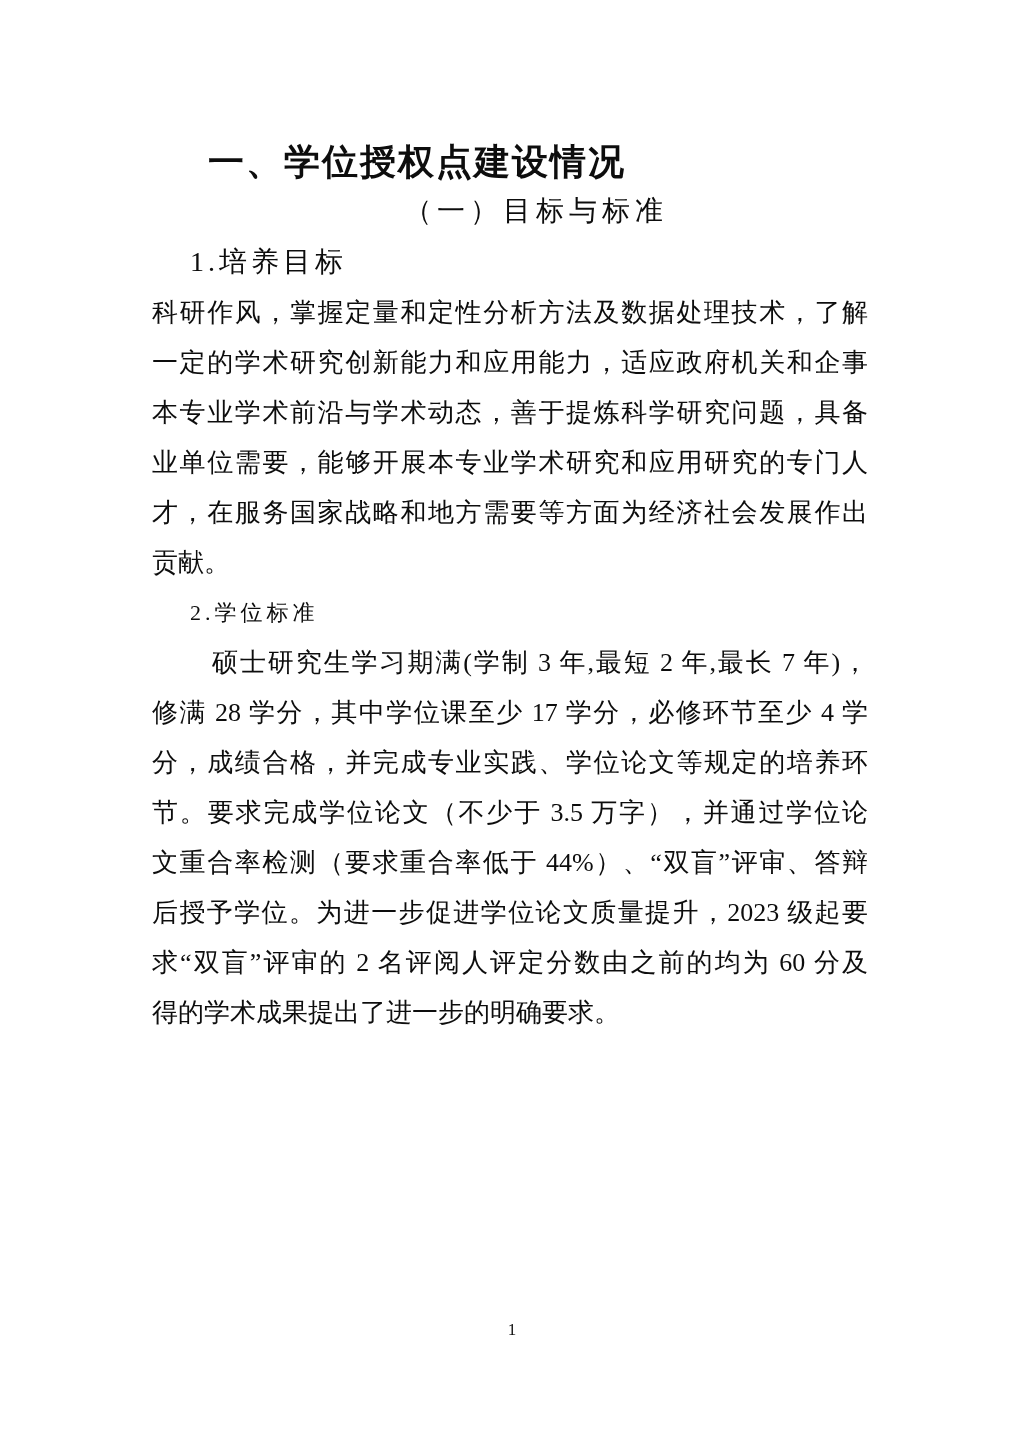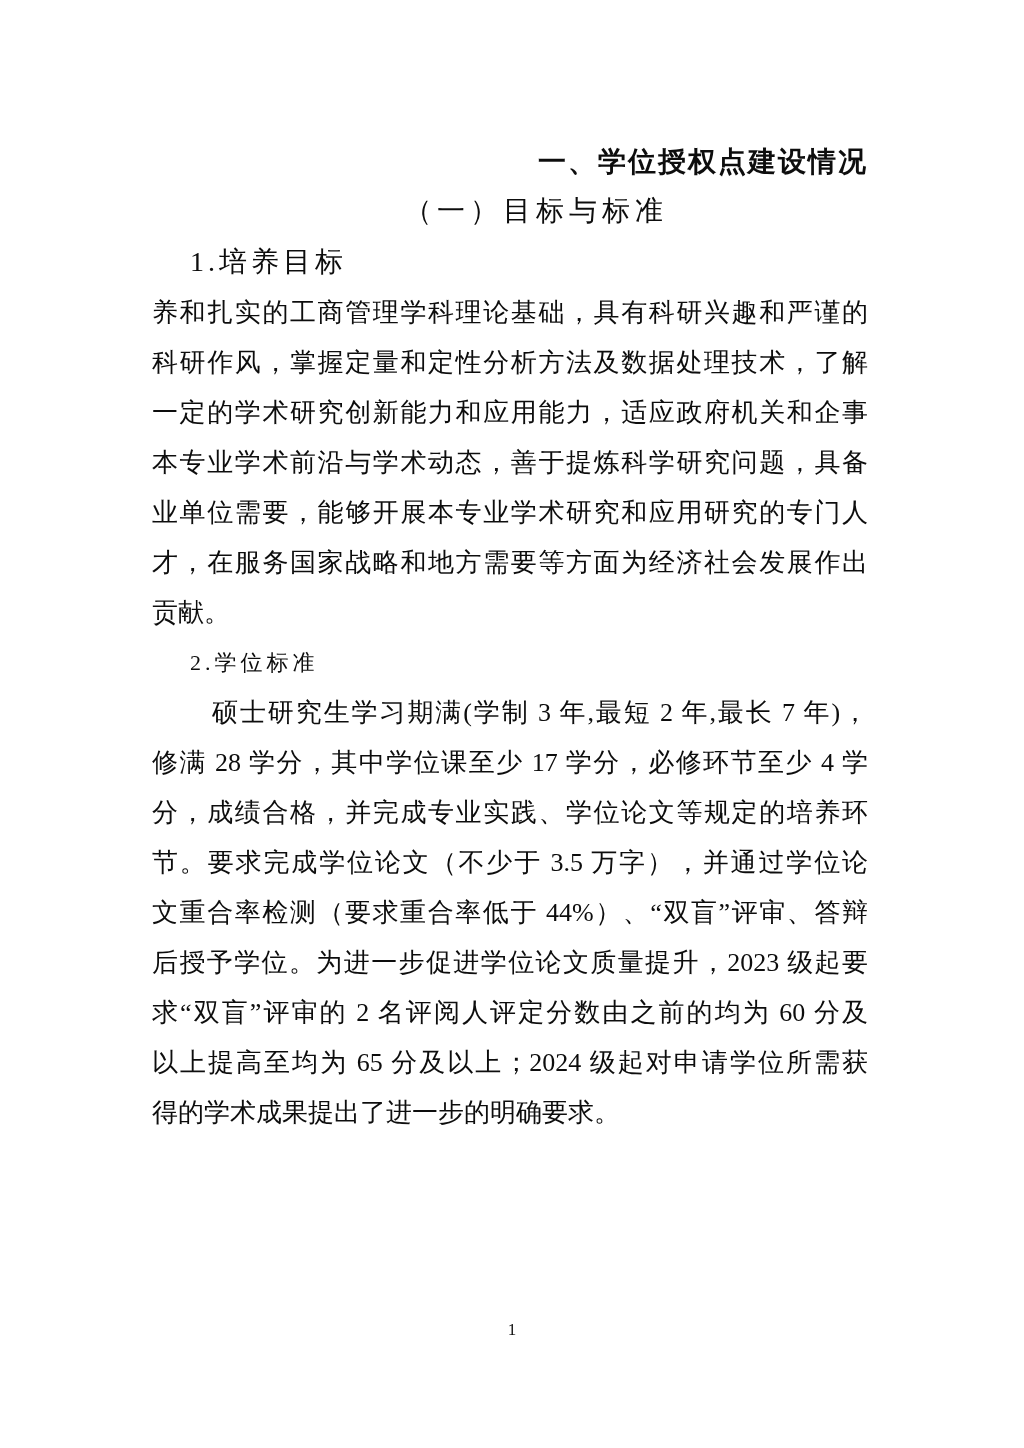--- a/index.html
+++ b/index.html
@@ -17,27 +17,26 @@
   }
   .content {
     position: absolute;
     left: 152px;
     top: 0;
     width: 716px;
   }
   .h1 {
     font-family: "Liberation Sans", "DejaVu Sans", sans-serif;
     font-weight: 700;
-    font-size: 28px;
+    font-size: 36px;
     line-height: 48px;
     margin: 138px 0 0 0;
     padding-left: 56px;
     letter-spacing: 2px;
     white-space: nowrap;
-    text-align: right;
   }
   .h2 {
     font-family: "Liberation Serif", "DejaVu Serif", serif;
     font-weight: 400;
     font-size: 28px;
     line-height: 50px;
     margin: 0;
     padding-left: 52px;
     letter-spacing: 5px;
     white-space: nowrap;
@@ -99,39 +98,37 @@
 <div class="page">
   <div class="content">
 
     <div class="h1">一、学位授权点建设情况</div>
 
     <div class="h2">（一）目标与标准</div>
 
     <div class="h3">1.培养目标</div>
 
     <div class="para">
-      <div class="line">养和扎实的工商管理学科理论基础，具有科研兴趣和严谨的</div>
       <div class="line">科研作风，掌握定量和定性分析方法及数据处理技术，了解</div>
       <div class="line">一定的学术研究创新能力和应用能力，适应政府机关和企事</div>
       <div class="line">本专业学术前沿与学术动态，善于提炼科学研究问题，具备</div>
       <div class="line">业单位需要，能够开展本专业学术研究和应用研究的专门人</div>
       <div class="line">才，在服务国家战略和地方需要等方面为经济社会发展作出</div>
       <div class="line last">贡献。</div>
     </div>
 
     <div class="h4">2.学位标准</div>
 
     <div class="para">
       <div class="line first">硕士研究生学习期满(学制 3 年,最短 2 年,最长 7 年)，</div>
       <div class="line">修满 28 学分，其中学位课至少 17 学分，必修环节至少 4 学</div>
       <div class="line">分，成绩合格，并完成专业实践、学位论文等规定的培养环</div>
       <div class="line">节。要求完成学位论文（不少于 3.5 万字），并通过学位论</div>
       <div class="line">文重合率检测（要求重合率低于 44%）、“双盲”评审、答辩</div>
       <div class="line">后授予学位。为进一步促进学位论文质量提升，2023 级起要</div>
       <div class="line">求“双盲”评审的 2 名评阅人评定分数由之前的均为 60 分及</div>
-      <div class="line">以上提高至均为 65 分及以上；2024 级起对申请学位所需获</div>
       <div class="line last">得的学术成果提出了进一步的明确要求。</div>
     </div>
 
   </div>
 
   <div class="page-number">1</div>
 </div>
 
 </body></html>

